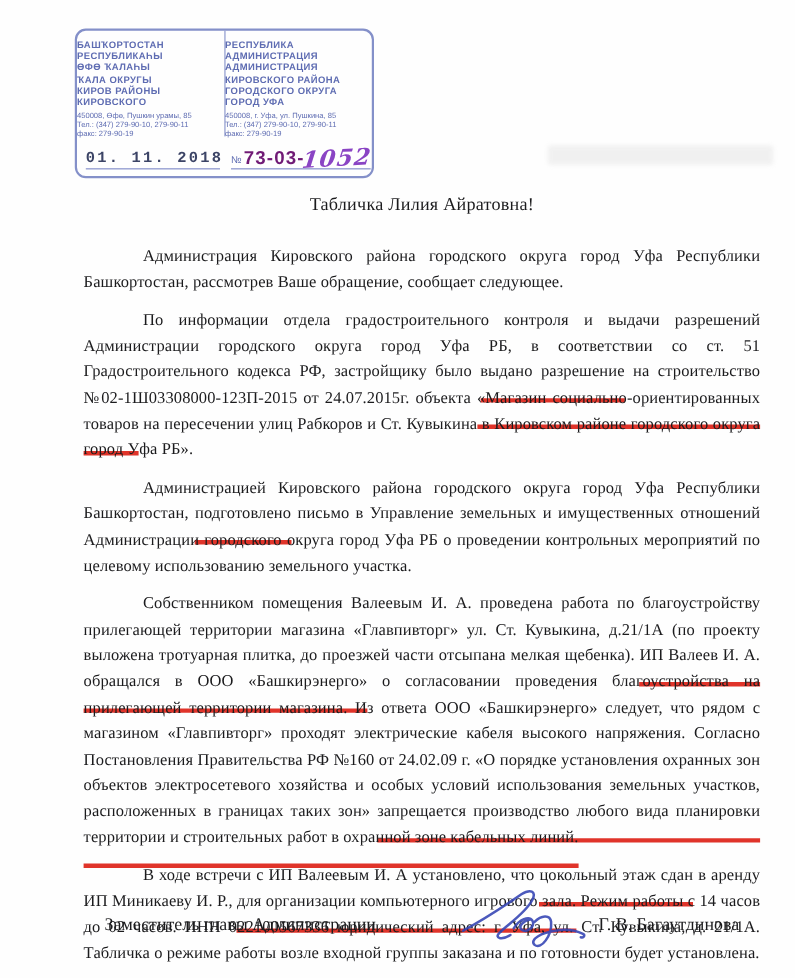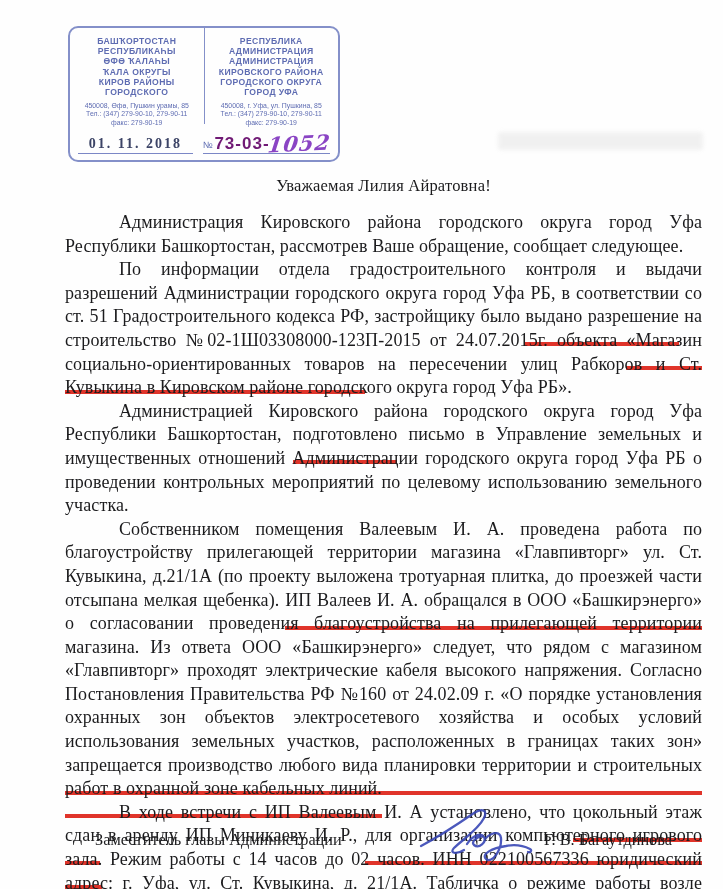--- a/index.html
+++ b/index.html
@@ -8,34 +8,34 @@
     font-family:"Liberation Serif", serif; color:#1b1b1d; overflow:hidden;
   }
 
   
   .stamp {
     position:absolute; left:68px; top:26px; width:272px; height:136px;
     border:2px solid #8490c9; border-radius:10px;
     color:#5e6cb2; box-sizing:border-box;
   }
   .stamp-cols { display:flex; height:96px; }
-  .stamp-col { flex:1; padding-top:8px; text-align:center;
+  .stamp-col { flex:1; padding-top:8px; 
     font-family:"Liberation Sans", sans-serif; }
   .stamp-col.right-col { border-left:1.5px solid #8490c9; }
   .org-lines div { font-size:8.6px; font-weight:bold; letter-spacing:.4px;
     line-height:10.2px; white-space:nowrap; }
   .addr-lines { margin-top:5px; }
   .addr-lines div { font-size:6.9px; line-height:8.2px; white-space:nowrap; }
   .stamp-bottom {
     position:absolute; left:0; right:0; bottom:6px; height:26px;
     display:flex; align-items:flex-end; padding:0 8px; box-sizing:border-box;
   }
   .date-wrap {
     width:122px; border-bottom:1.5px solid #7b87c6; text-align:center;
-    font-family:Liberation Serif, serif; font-weight:bold;
+    font-family:Liberation Mono, monospace; font-weight:bold;
     font-size:14px; letter-spacing:2px; color:#3c4466; padding-bottom:1px;
     white-space:nowrap;
   }
   .num-wrap {
     flex:1; margin-left:10px; border-bottom:1.5px solid #7b87c6;
     display:flex; align-items:flex-end; padding-bottom:0; white-space:nowrap;
   }
   .num-label { font-family:"Liberation Sans", sans-serif; font-size:9px;
     color:#5e6cb2; margin-right:2px; padding-bottom:3px; }
   .num-printed { font-family:"Liberation Sans", sans-serif; font-weight:bold;
@@ -55,21 +55,21 @@
     background:#d9d9d9; opacity:.35; filter:blur(2px); border-radius:3px;
   }
 
   
   .salutation {
     position:absolute; top:176px; left:65px; width:637px; text-align:center;
     font-size:16.5px; letter-spacing:.2px;
   }
   .bodytext { position:absolute; top:211px; left:65px; width:637px; }
   .bodytext p {
-    margin:0; font-size:18px; line-height:23.6px; text-align:justify;
+    margin:11px; font-size:15px; line-height:23.6px; text-align:justify;
     text-indent:54px; letter-spacing:.1px;
   }
   .ul-red {
     border-bottom:4px solid rgba(222,37,26,.93);
     padding-bottom:16px;
     -webkit-box-decoration-break:slice; box-decoration-break:slice;
   }
 
   
   .sig-position { position:absolute; left:95px; top:830px; font-size:16.3px; }
@@ -83,21 +83,21 @@
 
   <div class="stamp">
     <div class="stamp-cols">
       <div class="stamp-col">
         <div class="org-lines">
             <div>БАШҠОРТОСТАН</div>
             <div>РЕСПУБЛИКАҺЫ</div>
             <div>ӨФӨ ҠАЛАҺЫ</div>
             <div>ҠАЛА ОКРУГЫ</div>
             <div>КИРОВ РАЙОНЫ</div>
-            <div>ГОРОДСКОГО</div>
+            <div>КИРОВСКОГО</div>
           </div>
         <div class="addr-lines">
             <div>450008, Өфө, Пушкин урамы, 85</div>
             <div>Тел.: (347) 279-90-10, 279-90-11</div>
             <div>факс: 279-90-19</div>
           </div>
       </div>
       <div class="stamp-col right-col">
         <div class="org-lines">
             <div>РЕСПУБЛИКА</div>
@@ -119,21 +119,21 @@
       <div class="num-wrap">
         <span class="num-label">№</span>
         <span class="num-printed">73-03-</span>
         <span class="num-hand">1052</span>
       </div>
     </div>
   </div>
 
   <div class="redaction"></div>
 
-  <div class="salutation">Уважаемая Лилия Айратовна!</div>
+  <div class="salutation">Табличка Лилия Айратовна!</div>
 
   <div class="bodytext">
       <p><span>Администрация Кировского района городского округа город Уфа Республики Башкортостан, рассмотрев Ваше обращение, сообщает следующее.</span></p>
       <p><span>По информации отдела градостроительного контроля и выдачи разрешений Администрации городского округа город Уфа РБ, в соответствии со ст. 51 Градостроительного кодекса РФ, застройщику было </span><span class="ul-red">выдано разрешение</span><span> на строительство №02-1Ш03308000-123П-2015 от 24.07.2015г. объекта </span><span class="ul-red">«Магазин социально-ориентированных товаров</span><span> на пересечении улиц Рабкоров и Ст. Кувыкина в Кировском районе городского округа город Уфа РБ».</span></p>
       <p><span>Администрацией Кировского района городского округа город Уфа Республики Башкортостан, </span><span class="ul-red">подготовлено</span><span> письмо в Управление земельных и имущественных отношений Администрации городского округа город Уфа РБ о проведении контрольных мероприятий по целевому использованию земельного участка.</span></p>
       <p><span>Собственником помещения Валеевым И. А. проведена работа по благоустройству прилегающей территории магазина «Главпивторг» ул. Ст. Кувыкина, д.21/1А (по проекту выложена тротуарная плитка, до проезжей части отсыпана мелкая щебенка). </span><span class="ul-red">ИП Валеев И. А. обращался в ООО «Башкирэнерго»</span><span> о согласовании проведения благоустройства на прилегающей территории магазина. Из ответа ООО «Башкирэнерго» следует, что рядом с магазином «Главпивторг» проходят электрические кабеля высокого напряжения. Согласно Постановления Правительства РФ №160 от 24.02.09 г. «О порядке установления охранных зон объектов электросетевого хозяйства и особых условий использования земельных участков, расположенных в границах таких зон» </span><span class="ul-red">запрещается производство любого вида планировки территории и строительных работ в охранной зоне кабельных линий.</span></p>
       <p><span>В ходе встречи с ИП Валеевым И. А установлено, что </span><span class="ul-red">цокольный этаж сдан</span><span> в аренду ИП Миникаеву И. Р., </span><span class="ul-red">для организации компьютерного игрового зала.</span><span> Режим работы с 14 часов до 02 часов. ИНН 022100567336 юридический адрес: г. Уфа, ул. Ст. Кувыкина, д. 21/1А. Табличка о режиме работы возле входной группы заказана и по готовности будет установлена.</span></p>
     </div>
 
   <div class="sig-position">Заместитель главы Администрации</div>

